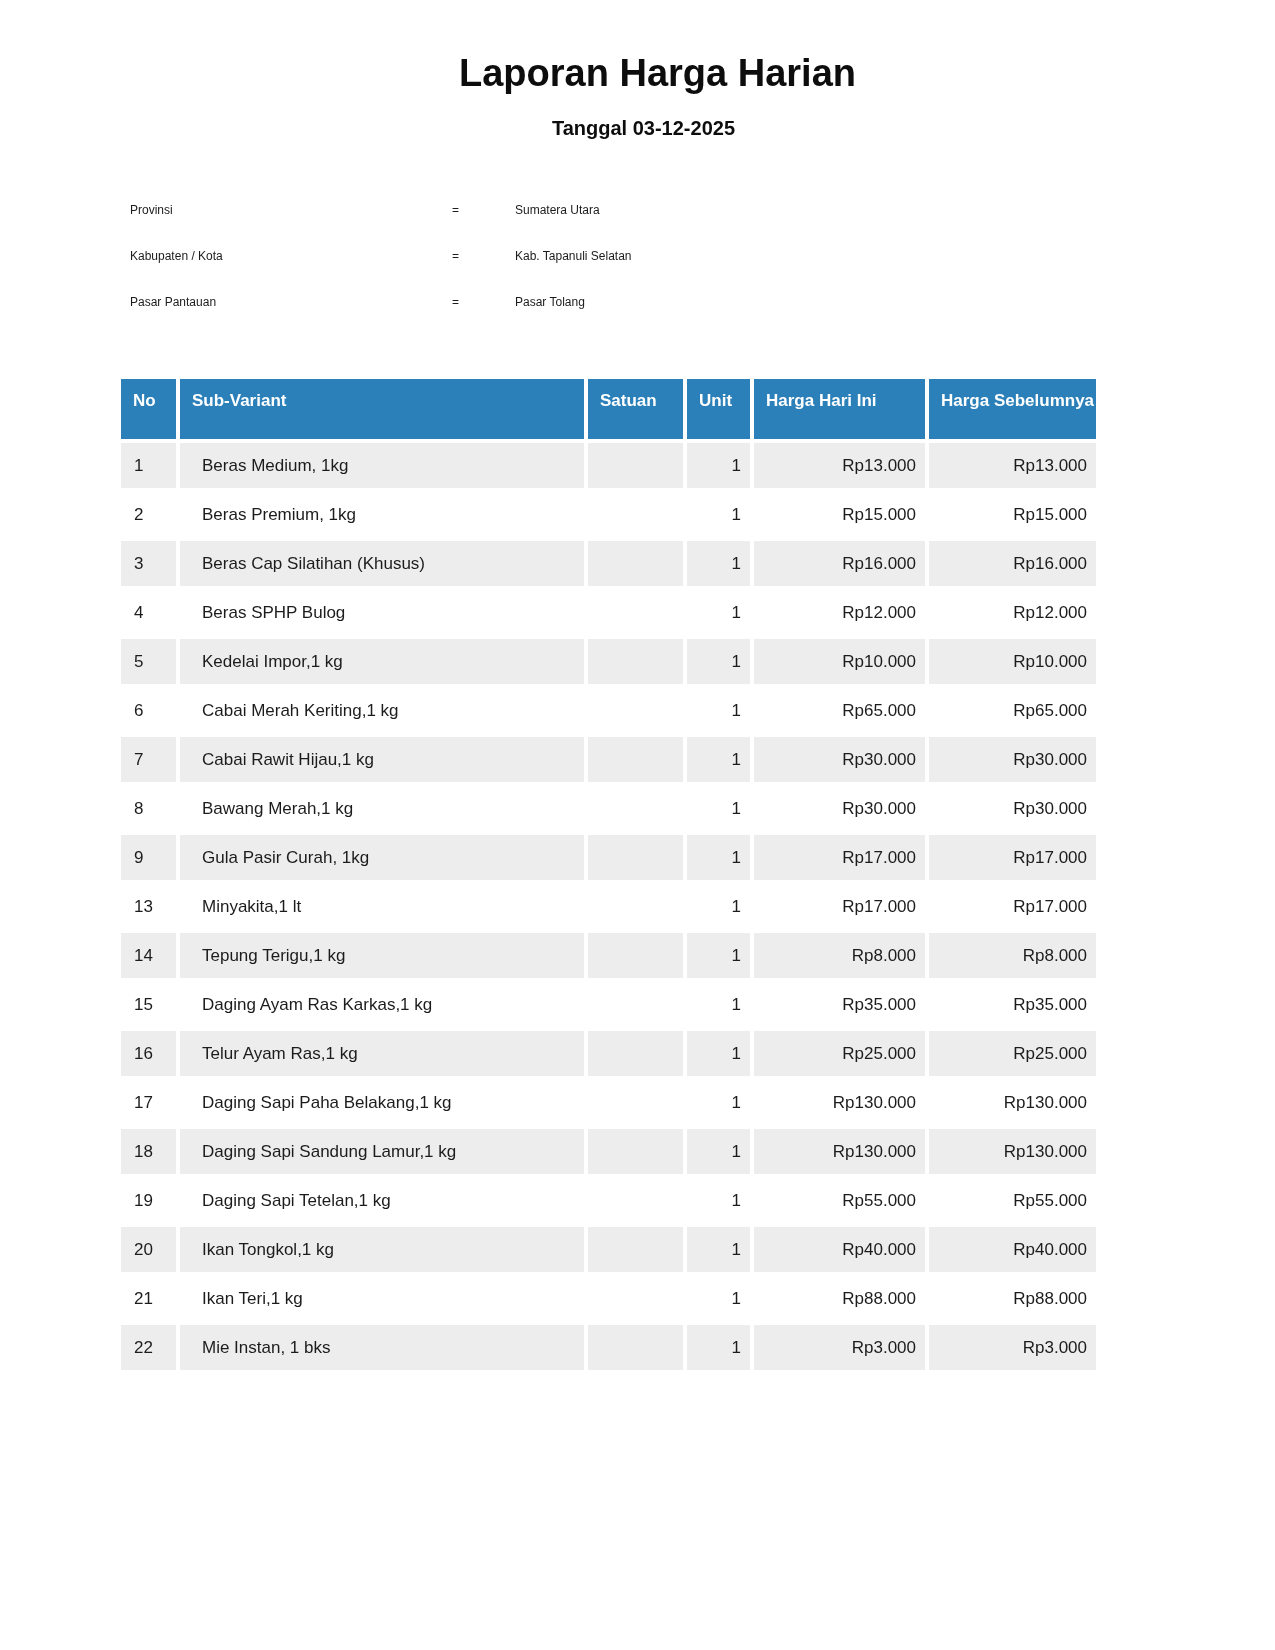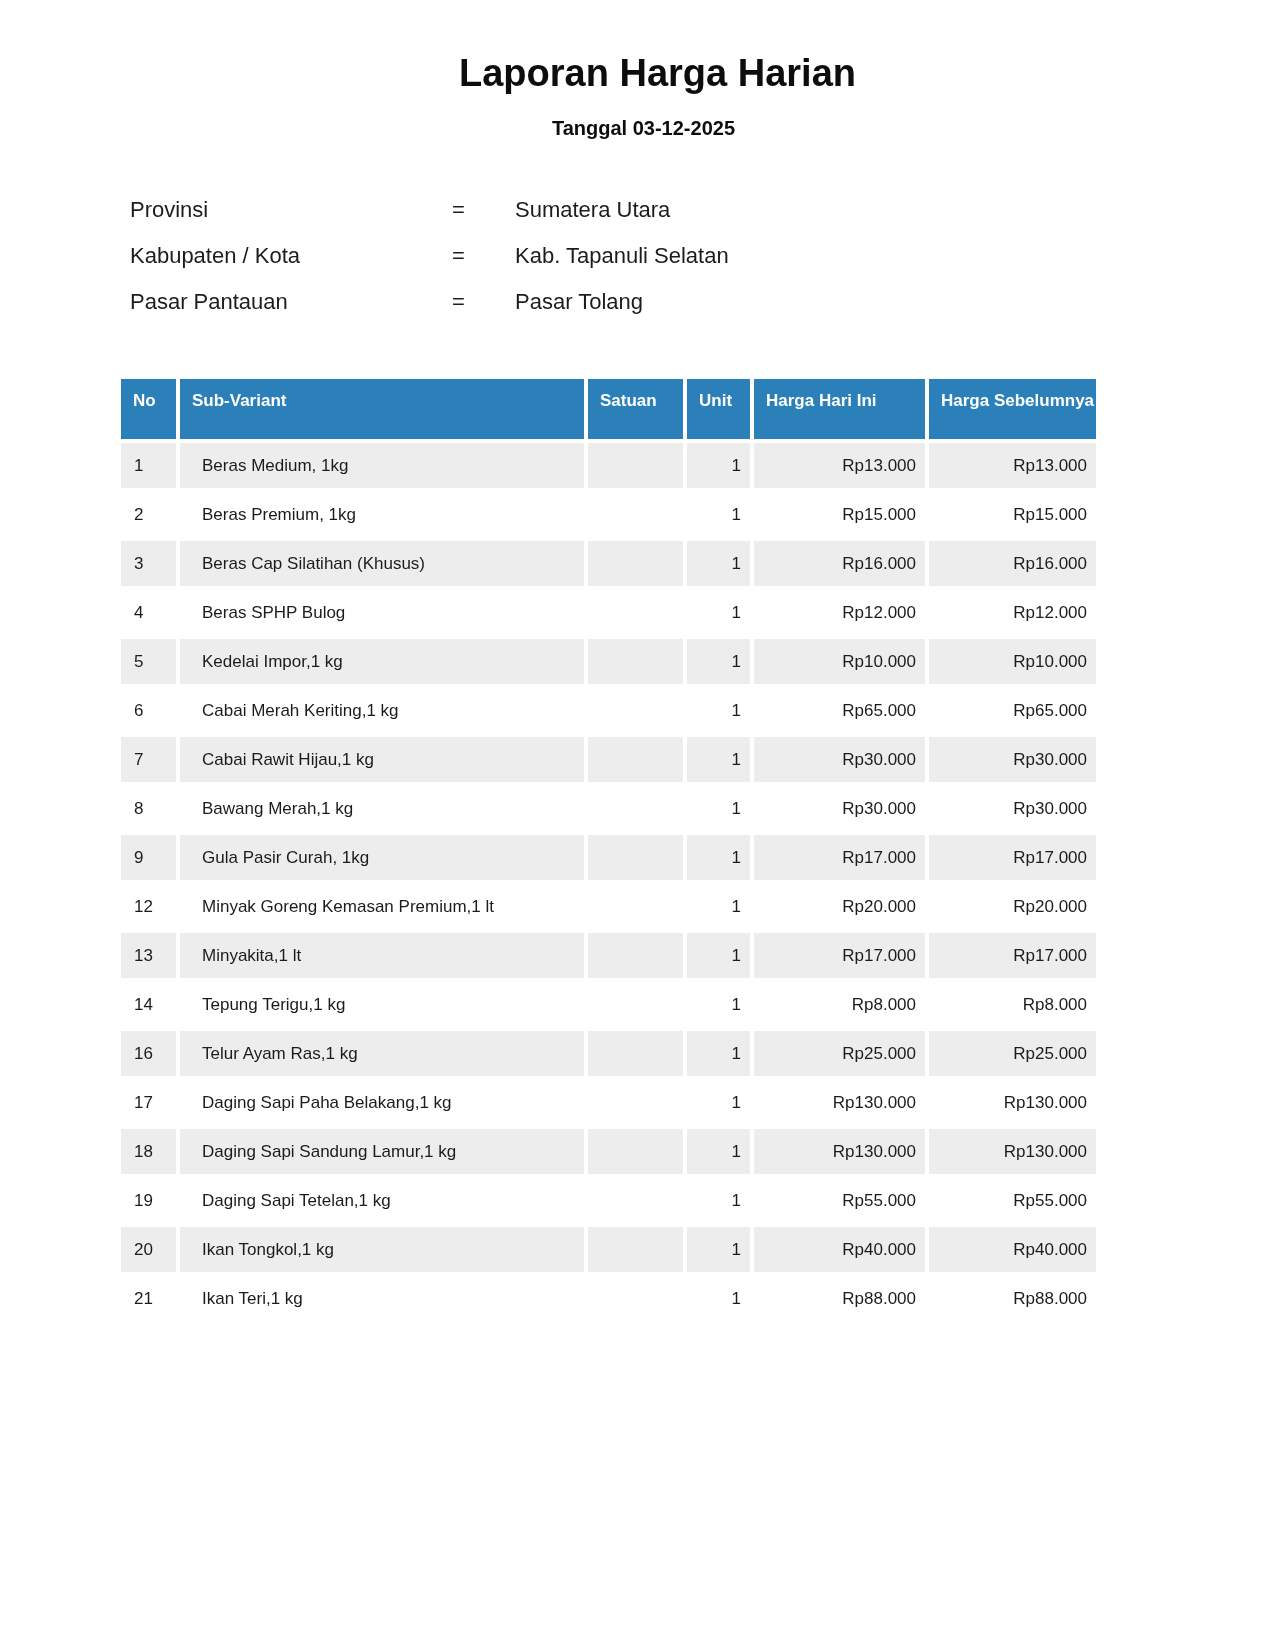--- a/index.html
+++ b/index.html
@@ -18,21 +18,21 @@
     line-height:42px;
     padding-left:20px;
   }
   .doc-subtitle{
     position:absolute;top:116px;left:6px;width:1275px;
     text-align:center;font-size:20px;font-weight:bold;color:#0d0d0d;
     line-height:24px;
   }
 
   .meta{position:absolute;top:200px;left:130px;}
-  .meta-row{display:flex;align-items:flex-end;line-height:20px;font-size:22px;margin-bottom:26px;}
+  .meta-row{display:flex;align-items:flex-end;line-height:20px;font-size:12px;margin-bottom:26px;}
   .meta-label{width:322px;flex:0 0 322px;}
   .meta-eq{width:63px;flex:0 0 63px;}
   .meta-value{flex:1 1 auto;white-space:nowrap;}
 
   table.price-table{
     position:absolute;left:117px;top:375px;
     border-collapse:separate;border-spacing:4px;
     table-layout:fixed;
   }
   .price-table col.c1{width:55px;}
@@ -170,44 +170,44 @@
     </tr>
         <tr>
       <td class="c-no">9</td>
       <td class="c-name">Gula Pasir Curah, 1kg</td>
       <td class="c-satuan"></td>
       <td class="c-unit">1</td>
       <td class="c-today">Rp17.000</td>
       <td class="c-prev">Rp17.000</td>
     </tr>
         <tr>
-      <td class="c-no">12</td>
-      <td class="c-name">Minyak Goreng Kemasan Premium,1 lt</td>
-      <td class="c-satuan"></td>
-      <td class="c-unit">1</td>
-      <td class="c-today">Rp20.000</td>
-      <td class="c-prev">Rp20.000</td>
-    </tr>
-        <tr>
       <td class="c-no">13</td>
       <td class="c-name">Minyakita,1 lt</td>
       <td class="c-satuan"></td>
       <td class="c-unit">1</td>
       <td class="c-today">Rp17.000</td>
       <td class="c-prev">Rp17.000</td>
     </tr>
         <tr>
       <td class="c-no">14</td>
       <td class="c-name">Tepung Terigu,1 kg</td>
       <td class="c-satuan"></td>
       <td class="c-unit">1</td>
       <td class="c-today">Rp8.000</td>
       <td class="c-prev">Rp8.000</td>
     </tr>
         <tr>
+      <td class="c-no">15</td>
+      <td class="c-name">Daging Ayam Ras Karkas,1 kg</td>
+      <td class="c-satuan"></td>
+      <td class="c-unit">1</td>
+      <td class="c-today">Rp35.000</td>
+      <td class="c-prev">Rp35.000</td>
+    </tr>
+        <tr>
       <td class="c-no">16</td>
       <td class="c-name">Telur Ayam Ras,1 kg</td>
       <td class="c-satuan"></td>
       <td class="c-unit">1</td>
       <td class="c-today">Rp25.000</td>
       <td class="c-prev">Rp25.000</td>
     </tr>
         <tr>
       <td class="c-no">17</td>
       <td class="c-name">Daging Sapi Paha Belakang,1 kg</td>
@@ -241,16 +241,24 @@
       <td class="c-prev">Rp40.000</td>
     </tr>
         <tr>
       <td class="c-no">21</td>
       <td class="c-name">Ikan Teri,1 kg</td>
       <td class="c-satuan"></td>
       <td class="c-unit">1</td>
       <td class="c-today">Rp88.000</td>
       <td class="c-prev">Rp88.000</td>
     </tr>
+        <tr>
+      <td class="c-no">22</td>
+      <td class="c-name">Mie Instan, 1 bks</td>
+      <td class="c-satuan"></td>
+      <td class="c-unit">1</td>
+      <td class="c-today">Rp3.000</td>
+      <td class="c-prev">Rp3.000</td>
+    </tr>
       </tbody>
   </table>
 
 </div>
 
 </body></html>

